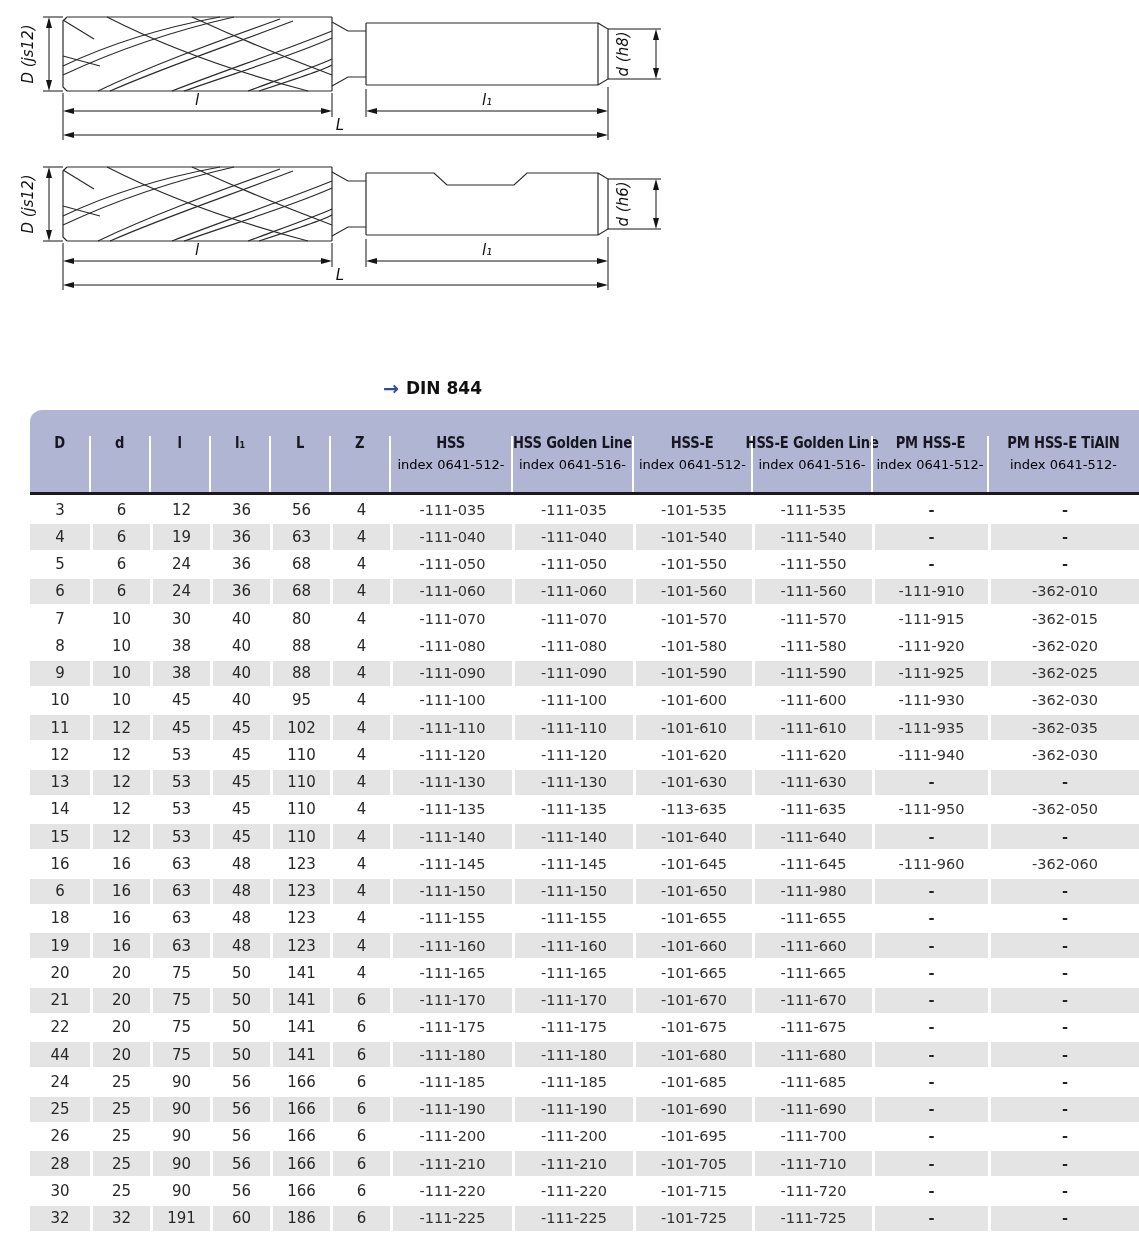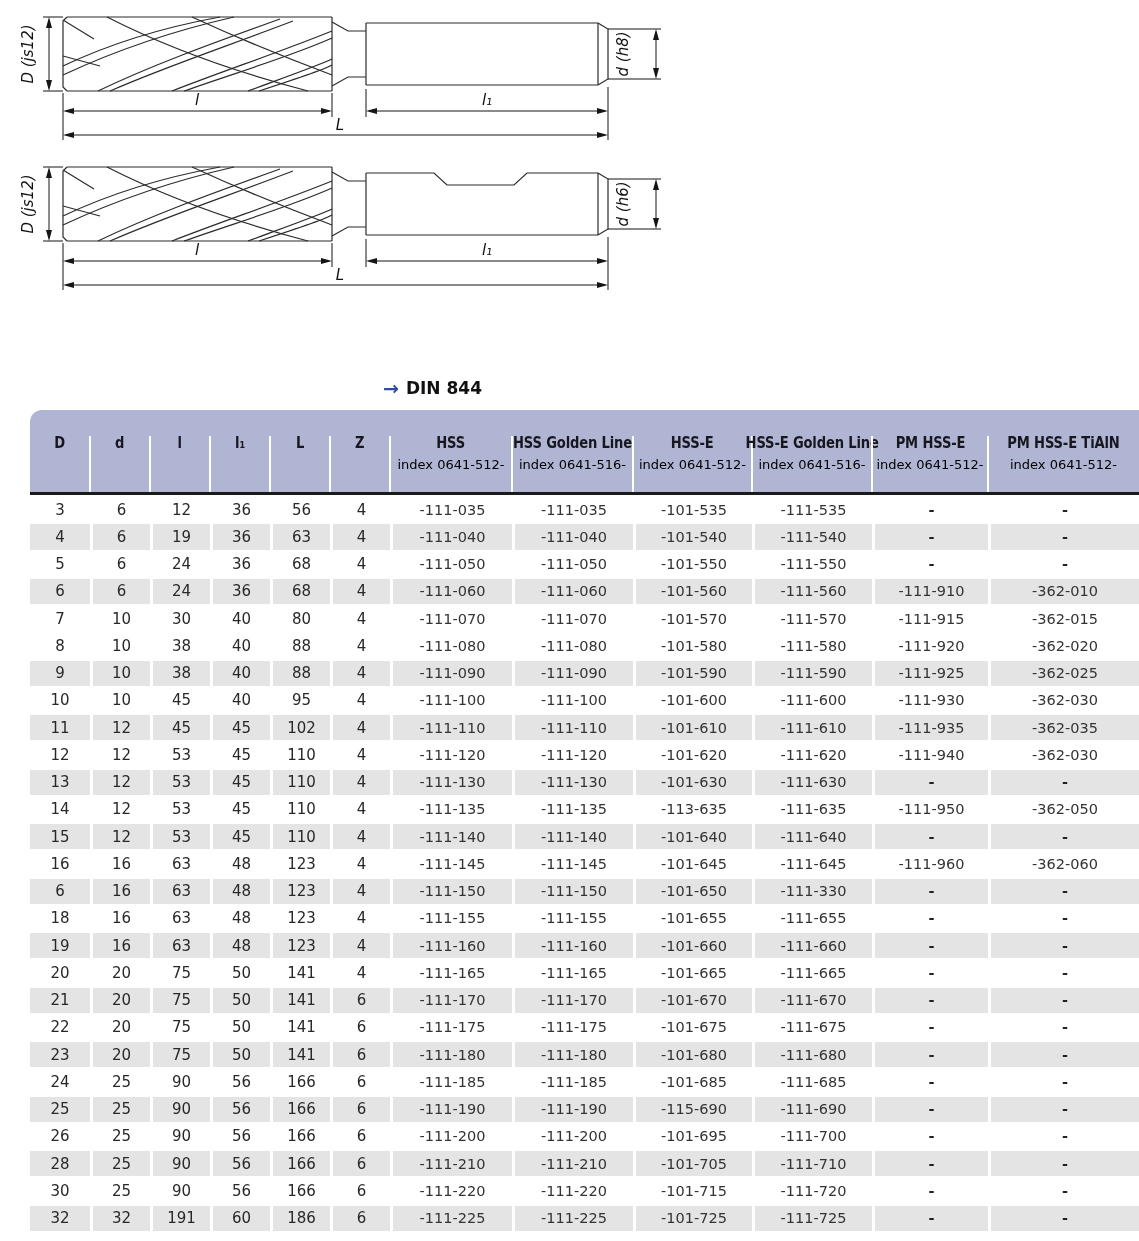--- a/index.html
+++ b/index.html
@@ -404,21 +404,21 @@
         <div class="row shaded">
           <div class="cell">6</div>
           <div class="cell">16</div>
           <div class="cell">63</div>
           <div class="cell">48</div>
           <div class="cell">123</div>
           <div class="cell">4</div>
           <div class="cell">-111-150</div>
           <div class="cell">-111-150</div>
           <div class="cell">-101-650</div>
-          <div class="cell">-111-330</div>
+          <div class="cell">-111-980</div>
           <div class="cell dash">-</div>
           <div class="cell dash">-</div>
         </div>
         <div class="row">
           <div class="cell">18</div>
           <div class="cell">16</div>
           <div class="cell">63</div>
           <div class="cell">48</div>
           <div class="cell">123</div>
           <div class="cell">4</div>
@@ -479,21 +479,21 @@
           <div class="cell">141</div>
           <div class="cell">6</div>
           <div class="cell">-111-175</div>
           <div class="cell">-111-175</div>
           <div class="cell">-101-675</div>
           <div class="cell">-111-675</div>
           <div class="cell dash">-</div>
           <div class="cell dash">-</div>
         </div>
         <div class="row shaded">
-          <div class="cell">23</div>
+          <div class="cell">44</div>
           <div class="cell">20</div>
           <div class="cell">75</div>
           <div class="cell">50</div>
           <div class="cell">141</div>
           <div class="cell">6</div>
           <div class="cell">-111-180</div>
           <div class="cell">-111-180</div>
           <div class="cell">-101-680</div>
           <div class="cell">-111-680</div>
           <div class="cell dash">-</div>
@@ -515,21 +515,21 @@
         </div>
         <div class="row shaded">
           <div class="cell">25</div>
           <div class="cell">25</div>
           <div class="cell">90</div>
           <div class="cell">56</div>
           <div class="cell">166</div>
           <div class="cell">6</div>
           <div class="cell">-111-190</div>
           <div class="cell">-111-190</div>
-          <div class="cell">-115-690</div>
+          <div class="cell">-101-690</div>
           <div class="cell">-111-690</div>
           <div class="cell dash">-</div>
           <div class="cell dash">-</div>
         </div>
         <div class="row">
           <div class="cell">26</div>
           <div class="cell">25</div>
           <div class="cell">90</div>
           <div class="cell">56</div>
           <div class="cell">166</div>

